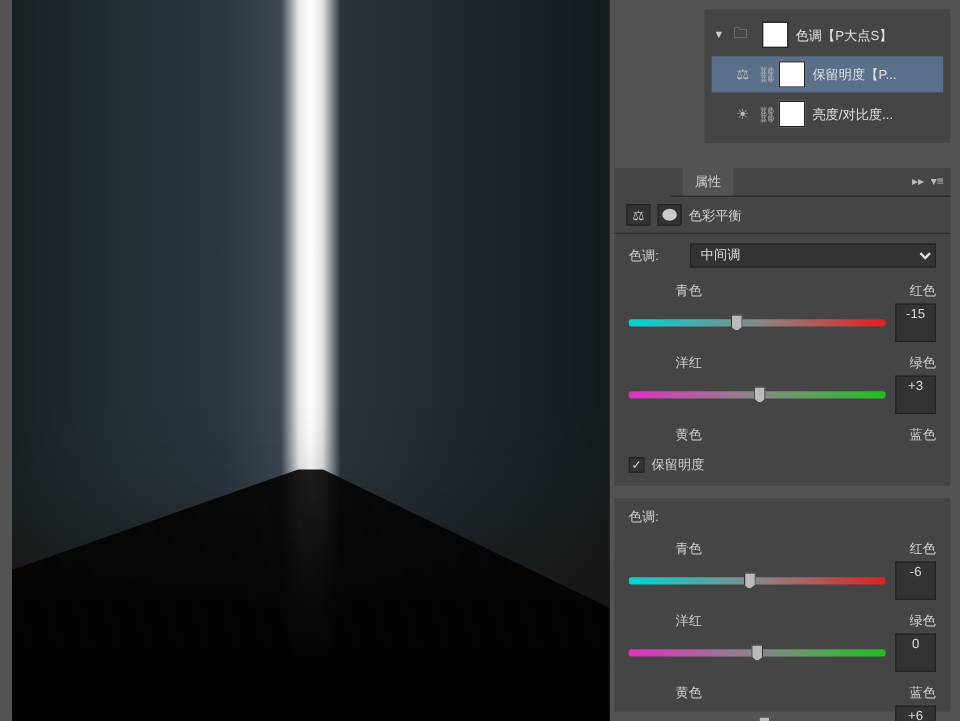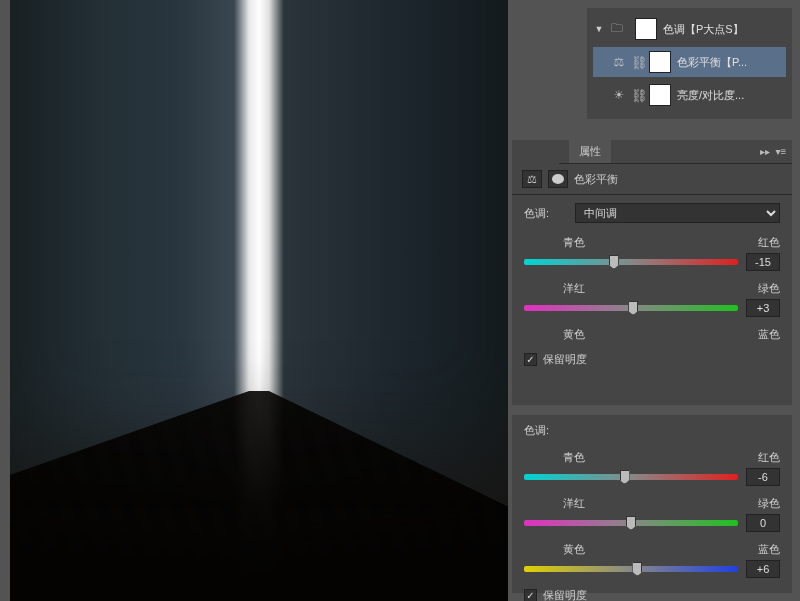--- a/index.html
+++ b/index.html
@@ -95,21 +95,21 @@
 }
 .track-cr { background: linear-gradient(90deg, #00d4d4, #888, #e02020); }
 .track-mg { background: linear-gradient(90deg, #e030c0, #888, #20c020); }
 .track-yb { background: linear-gradient(90deg, #e0d000, #888, #2040e0); }
 .slider-thumb {
   position: absolute; top: -4px; width: 10px; height: 14px;
   background: #bbb; border: 1px solid #333; transform: translateX(-50%);
   clip-path: polygon(0 0, 100% 0, 100% 70%, 50% 100%, 0 70%);
 }
 .val-box {
-  width: 34px; height: 18px; background: #333; border: 1px solid #222;
+  width: 34px; height: 32px; background: #333; border: 1px solid #222;
   color: #ddd; font-size: 11px; text-align: center; line-height: 16px;
 }
 
 .checkbox-row { display: flex; align-items: center; gap: 6px; margin-top: 8px; }
 .checkbox-row .cb {
   width: 13px; height: 13px; background: #333; border: 1px solid #222;
   display: flex; align-items: center; justify-content: center; font-size: 10px; color: #ddd;
 }
 </style>
 </head>
@@ -121,21 +121,21 @@
   <div class="layer-row group">
     <span class="expand">▼</span>
     <span class="folder-ico">🗀</span>
     <span class="thumb"></span>
     <span class="name">色调【P大点S】</span>
   </div>
   <div class="layer-row selected indent">
     <span class="adj-ico">⚖</span>
     <span class="link-ico">⛓</span>
     <span class="thumb"></span>
-    <span class="name">色彩平衡【P...</span>
+    <span class="name">保留明度【P...</span>
   </div>
   <div class="layer-row indent">
     <span class="adj-ico">☀</span>
     <span class="link-ico">⛓</span>
     <span class="thumb"></span>
     <span class="name">亮度/对比度...</span>
   </div>
 </div>
 
 <div class="panel panel-a">

